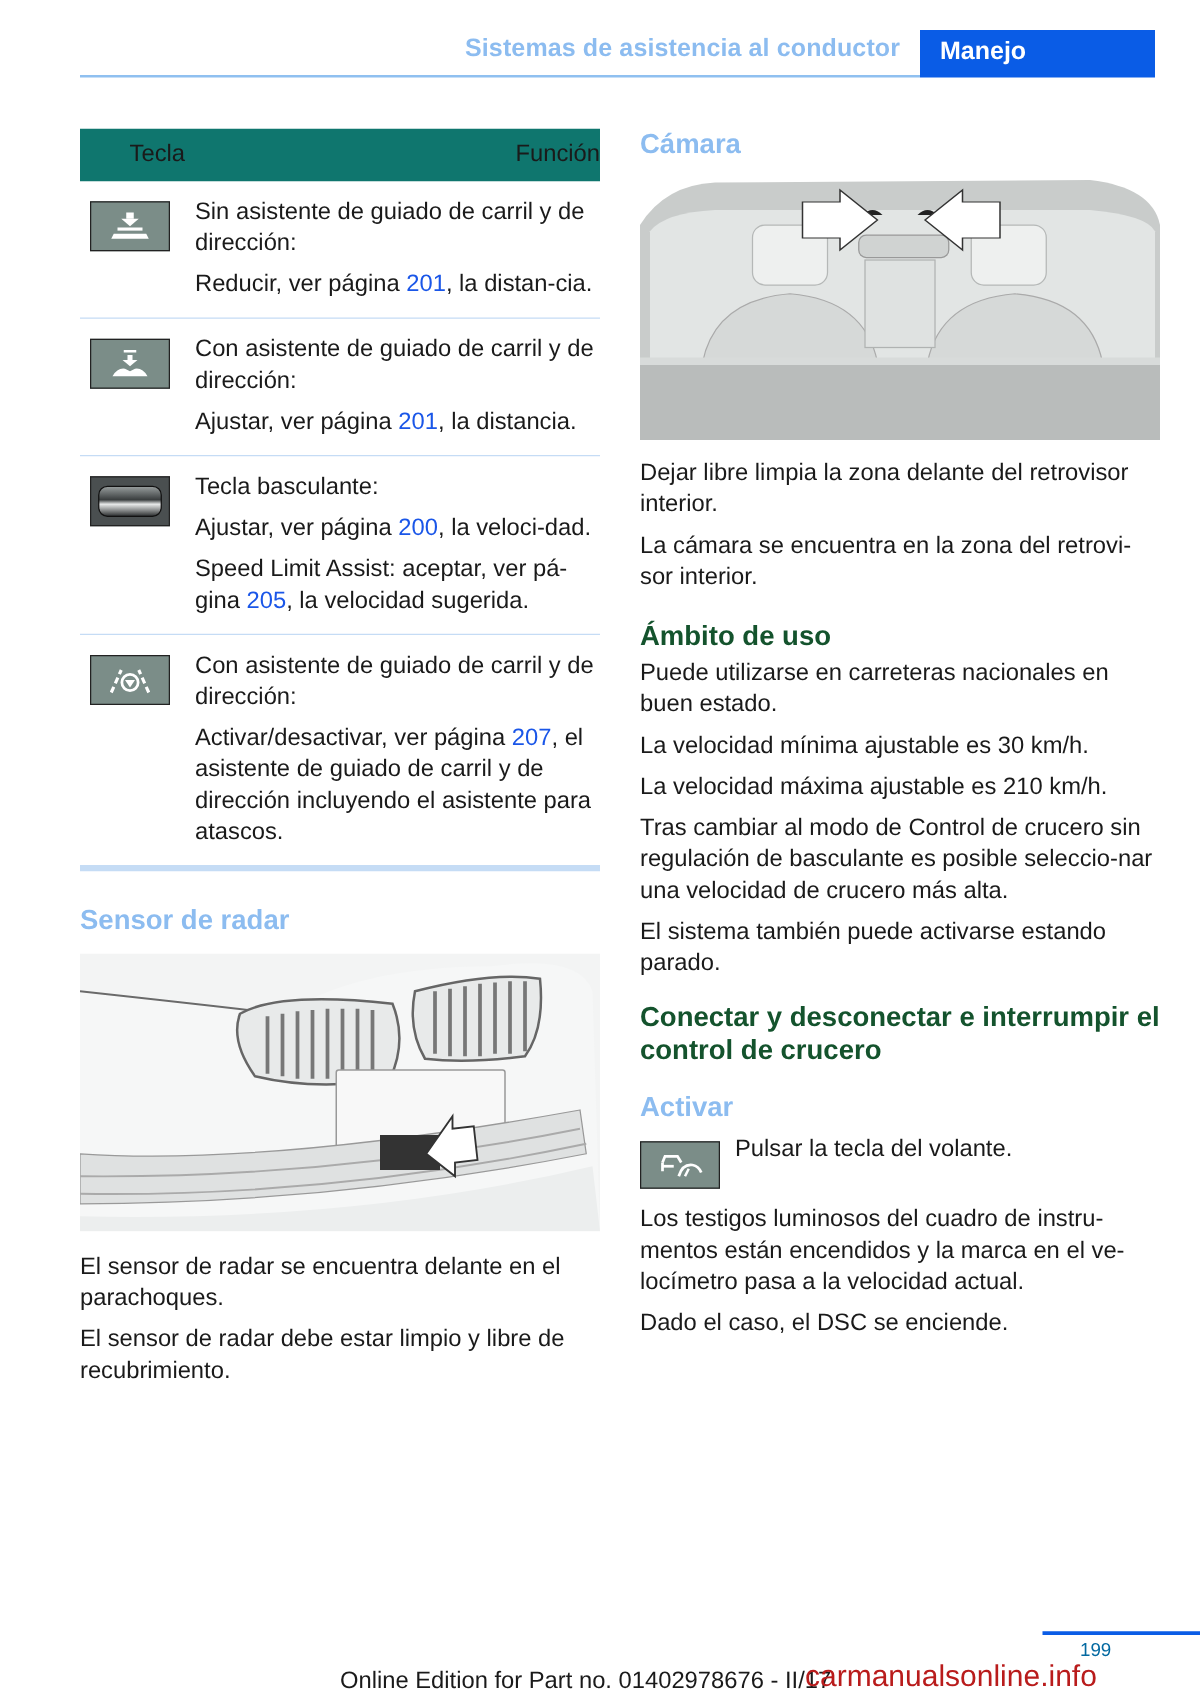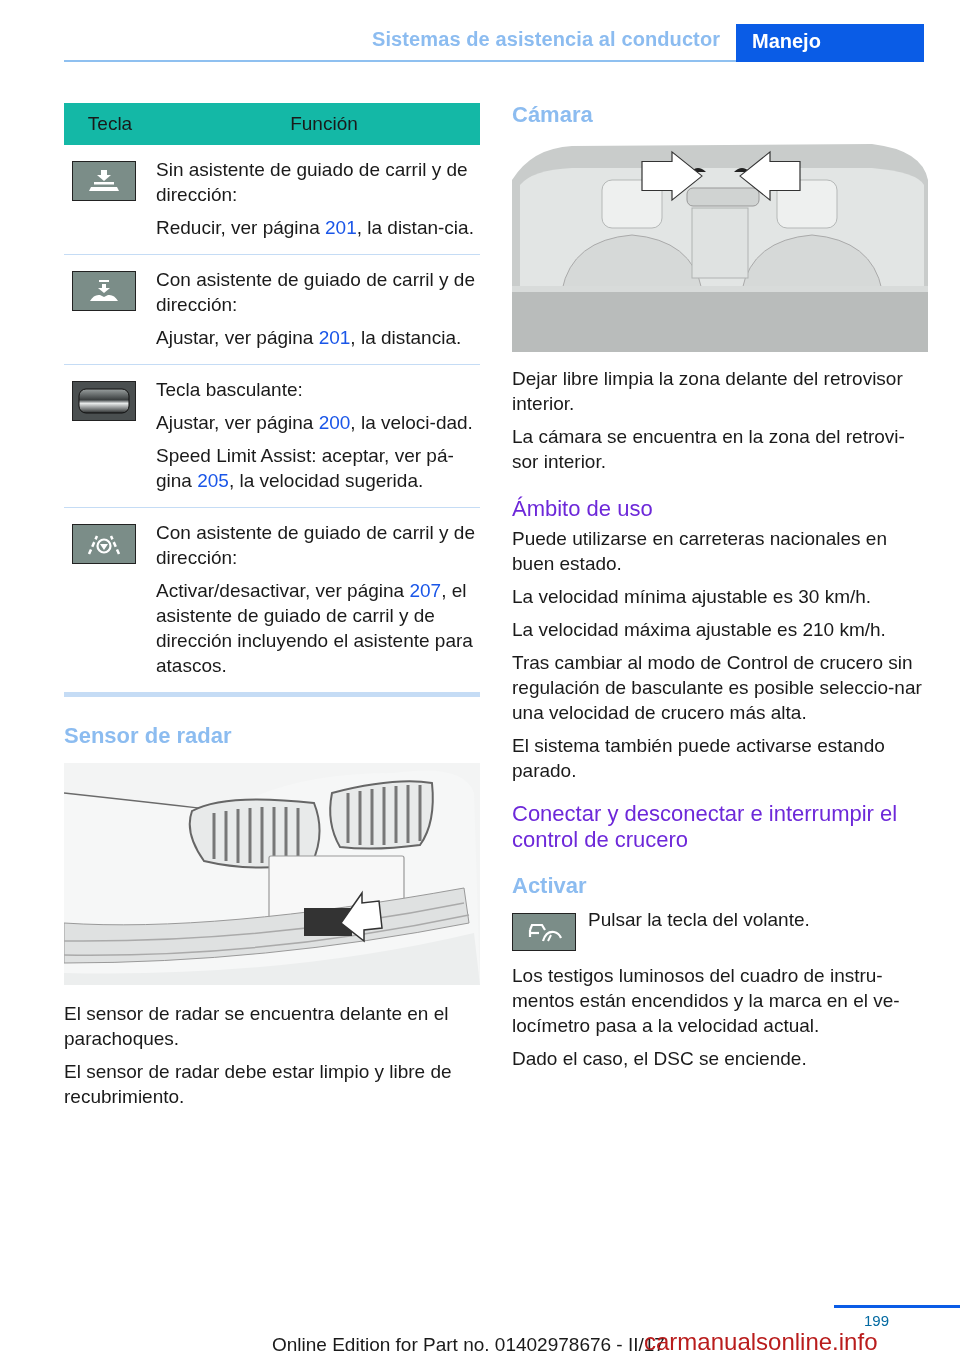--- a/index.html
+++ b/index.html
@@ -7,36 +7,36 @@
          font-family: "Liberation Sans", "DejaVu Sans", sans-serif; color: #1a1a1a; }
   .hdr-line { position: absolute; left: 64px; top: 60px; width: 672px; height: 2px; background: #8fc0f0; }
   .hdr-section { position: absolute; left: 372px; top: 28px; font-size: 20px; font-weight: bold; color: #8cbcf0; letter-spacing: 0.1px; }
   .hdr-chapter { position: absolute; left: 736px; top: 24px; width: 188px; height: 38px; background: #0a5ce6;
                  color: #fff; font-size: 20px; font-weight: bold; box-sizing: border-box; padding: 6px 0 0 16px; }
 
   .col-left { position: absolute; left: 64px; top: 103px; width: 416px; }
   .col-right { position: absolute; left: 512px; top: 96px; width: 416px; }
 
   table.keys { width: 416px; border-collapse: collapse; }
-  table.keys th { background: #14b8a6; text-align: center; font-weight: normal; font-size: 19px; height: 42px; padding: 0 0 0 8px; }
+  table.keys th { background: #0f766e; text-align: right; font-weight: normal; font-size: 19px; height: 42px; padding: 0 0 0 8px; }
   table.keys th.c2 { padding-left: 20px; }
   table.keys td { vertical-align: top; border-bottom: 1px solid #c5dcf5; padding: 12px 0 14px 0; }
   table.keys tr.last td { border-bottom: 5px solid #c5dcf5; padding-bottom: 14px; }
   td.c1 { width: 76px; padding-left: 8px !important; }
   td.c2 { font-size: 19px; line-height: 25px; padding-left: 8px !important; }
   td.c2 p { margin: 0 0 8px 0; }
   td.c2 p:last-child { margin-bottom: 0; }
   .link { color: #1a56e8; }
 
   .keyicon { width: 64px; height: 40px; background: #7b8d88; border: 1.5px solid #222; box-sizing: border-box; margin-top: 4px;
              display: flex; align-items: center; justify-content: center; }
   .keyicon.rocker { background: #4a4f50; }
 
   h2.sub { font-size: 22px; font-weight: bold; color: #8cbcf0; margin: 0; }
-  h2.blue { font-size: 22px; font-weight: normal; color: #6d28d9; margin: 0; line-height: 26px; }
+  h2.blue { font-size: 22px; font-weight: bold; color: #14532d; margin: 0; line-height: 26px; }
   p.body { font-size: 19px; line-height: 25px; margin: 0 0 8px 0; }
 
   .illus { background: #e9eceb; position: relative; overflow: hidden; }
 
   .footer-line { position: absolute; left: 834px; top: 1305px; width: 126px; height: 3px; background: #0a5ce6; }
   .page-num { position: absolute; left: 864px; top: 1312px; font-size: 15px; color: #0369a1; }
   .edition { position: absolute; left: 272px; top: 1334px; font-size: 19px; color: #1a1a1a; }
   .watermark { position: absolute; left: 644px; top: 1328px; font-size: 24px; color: #b91c1c; }
 </style>
 </head>

